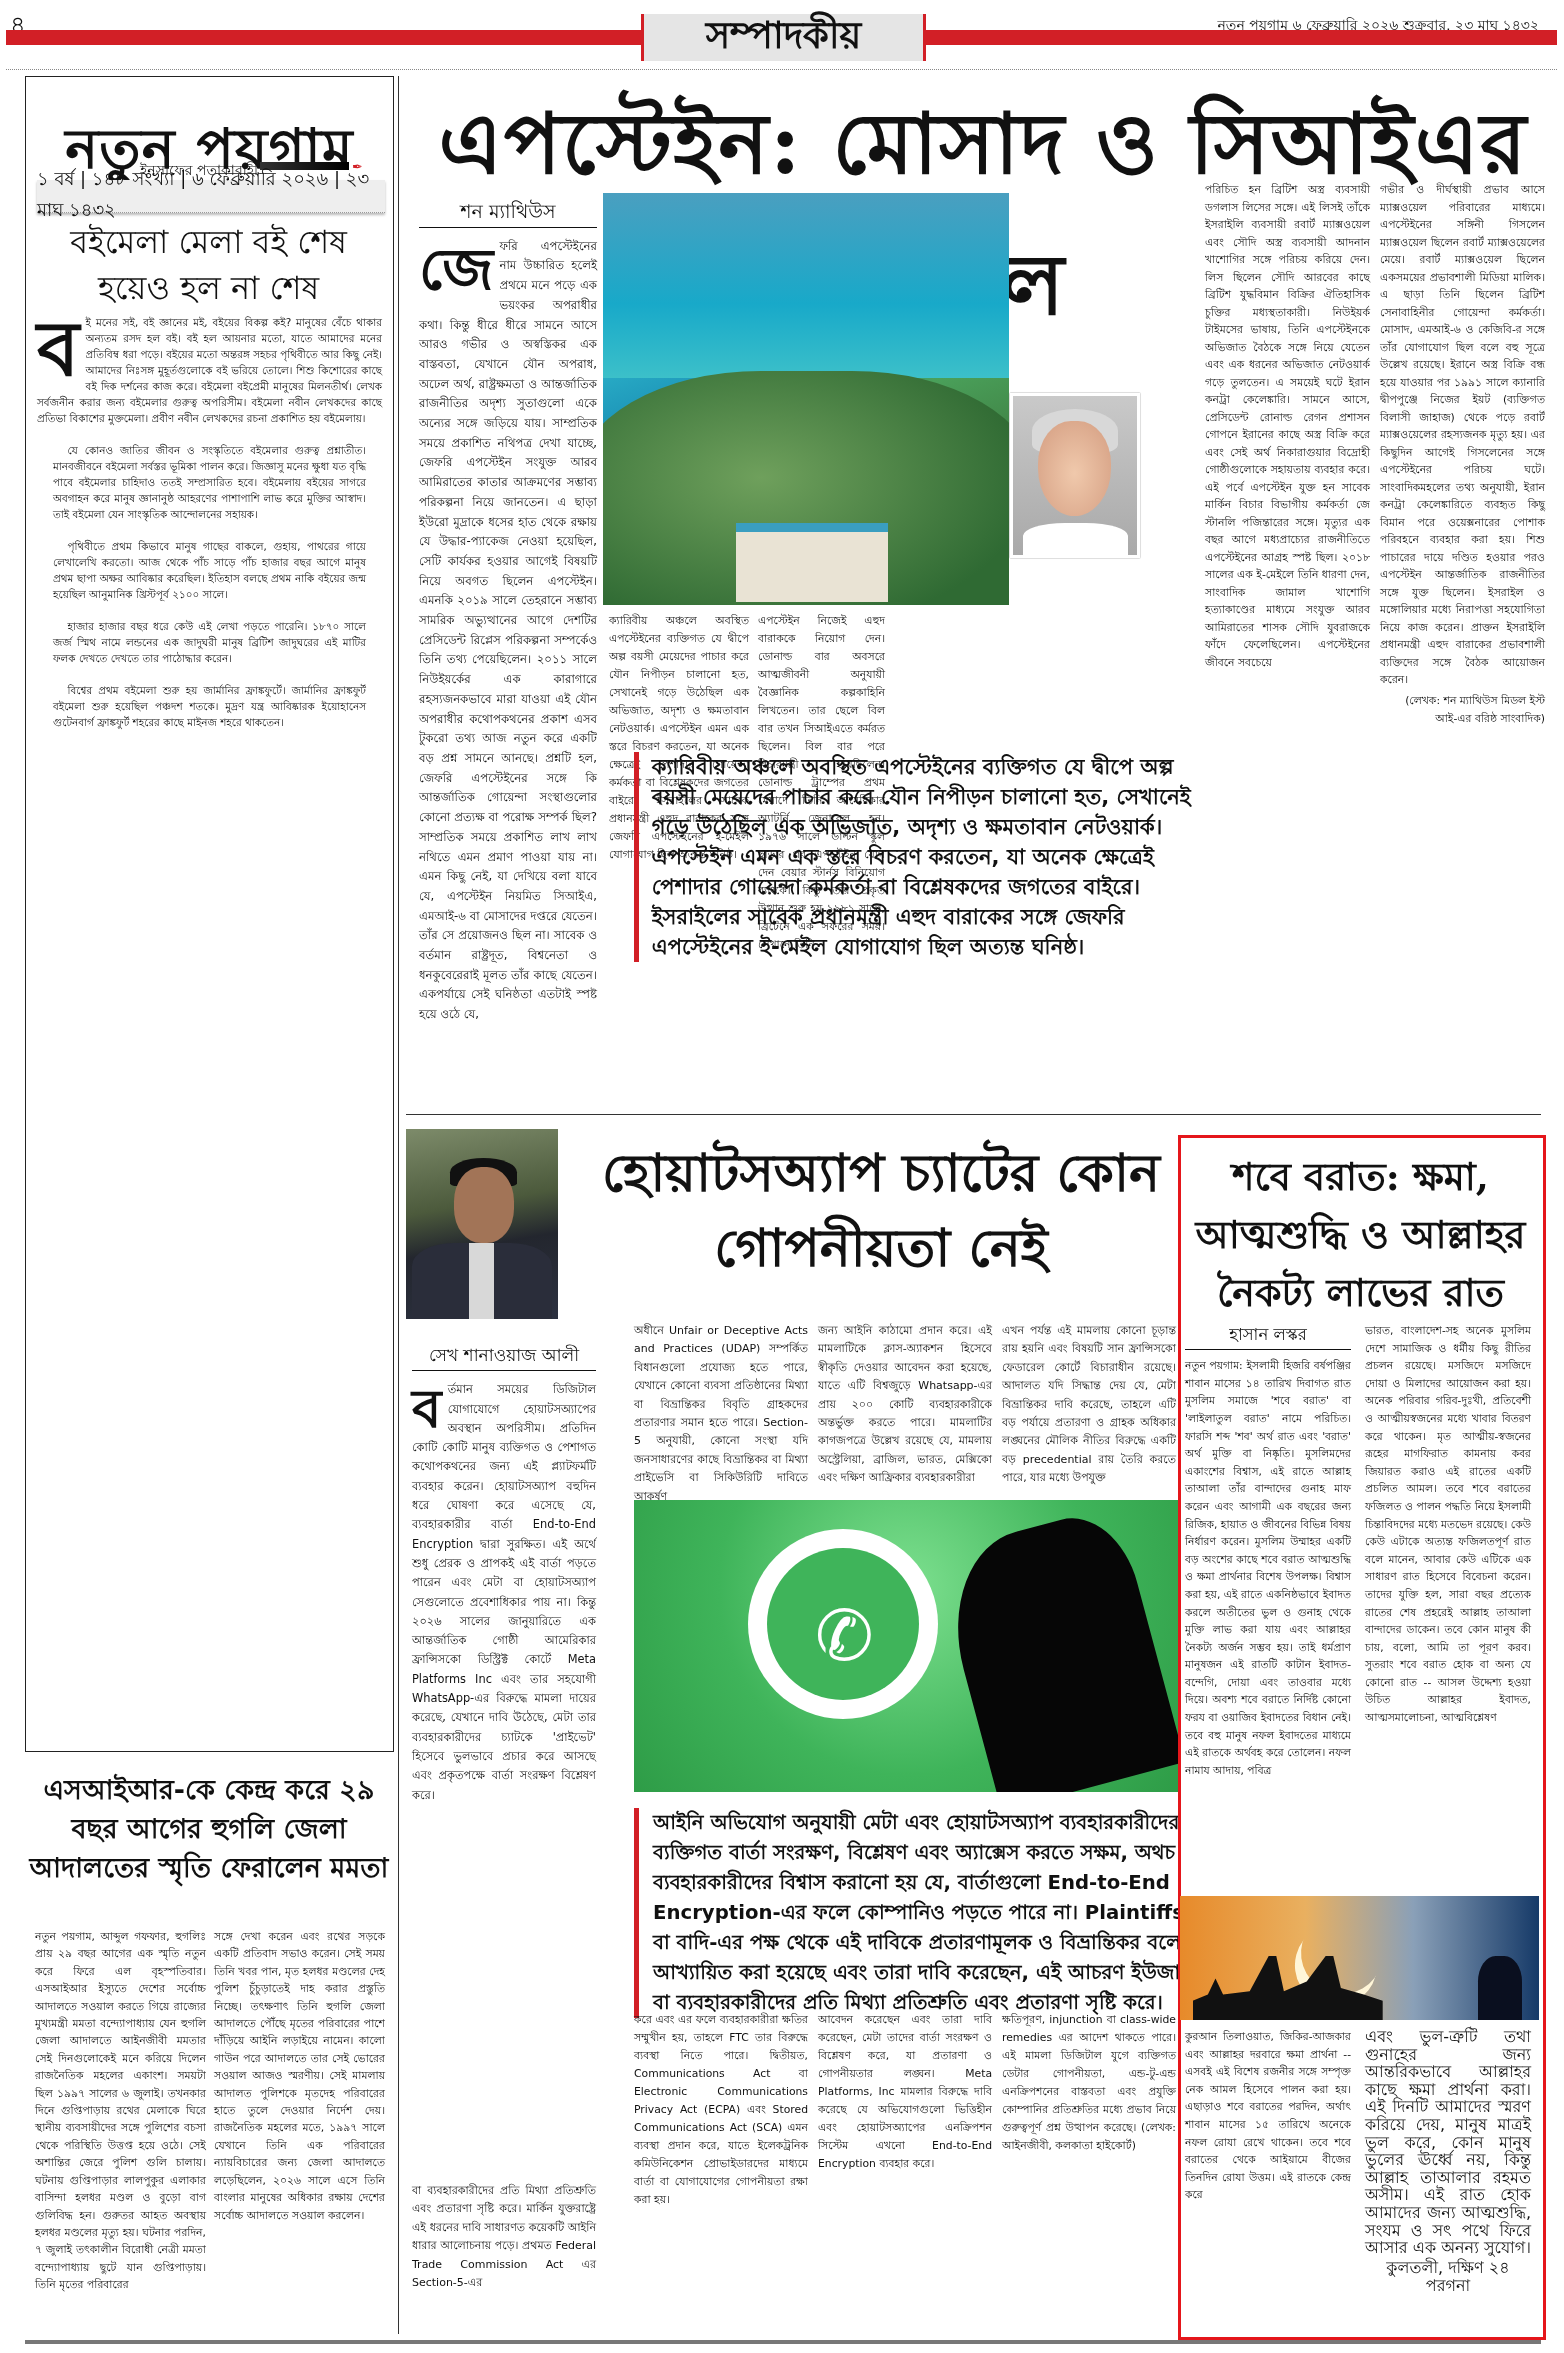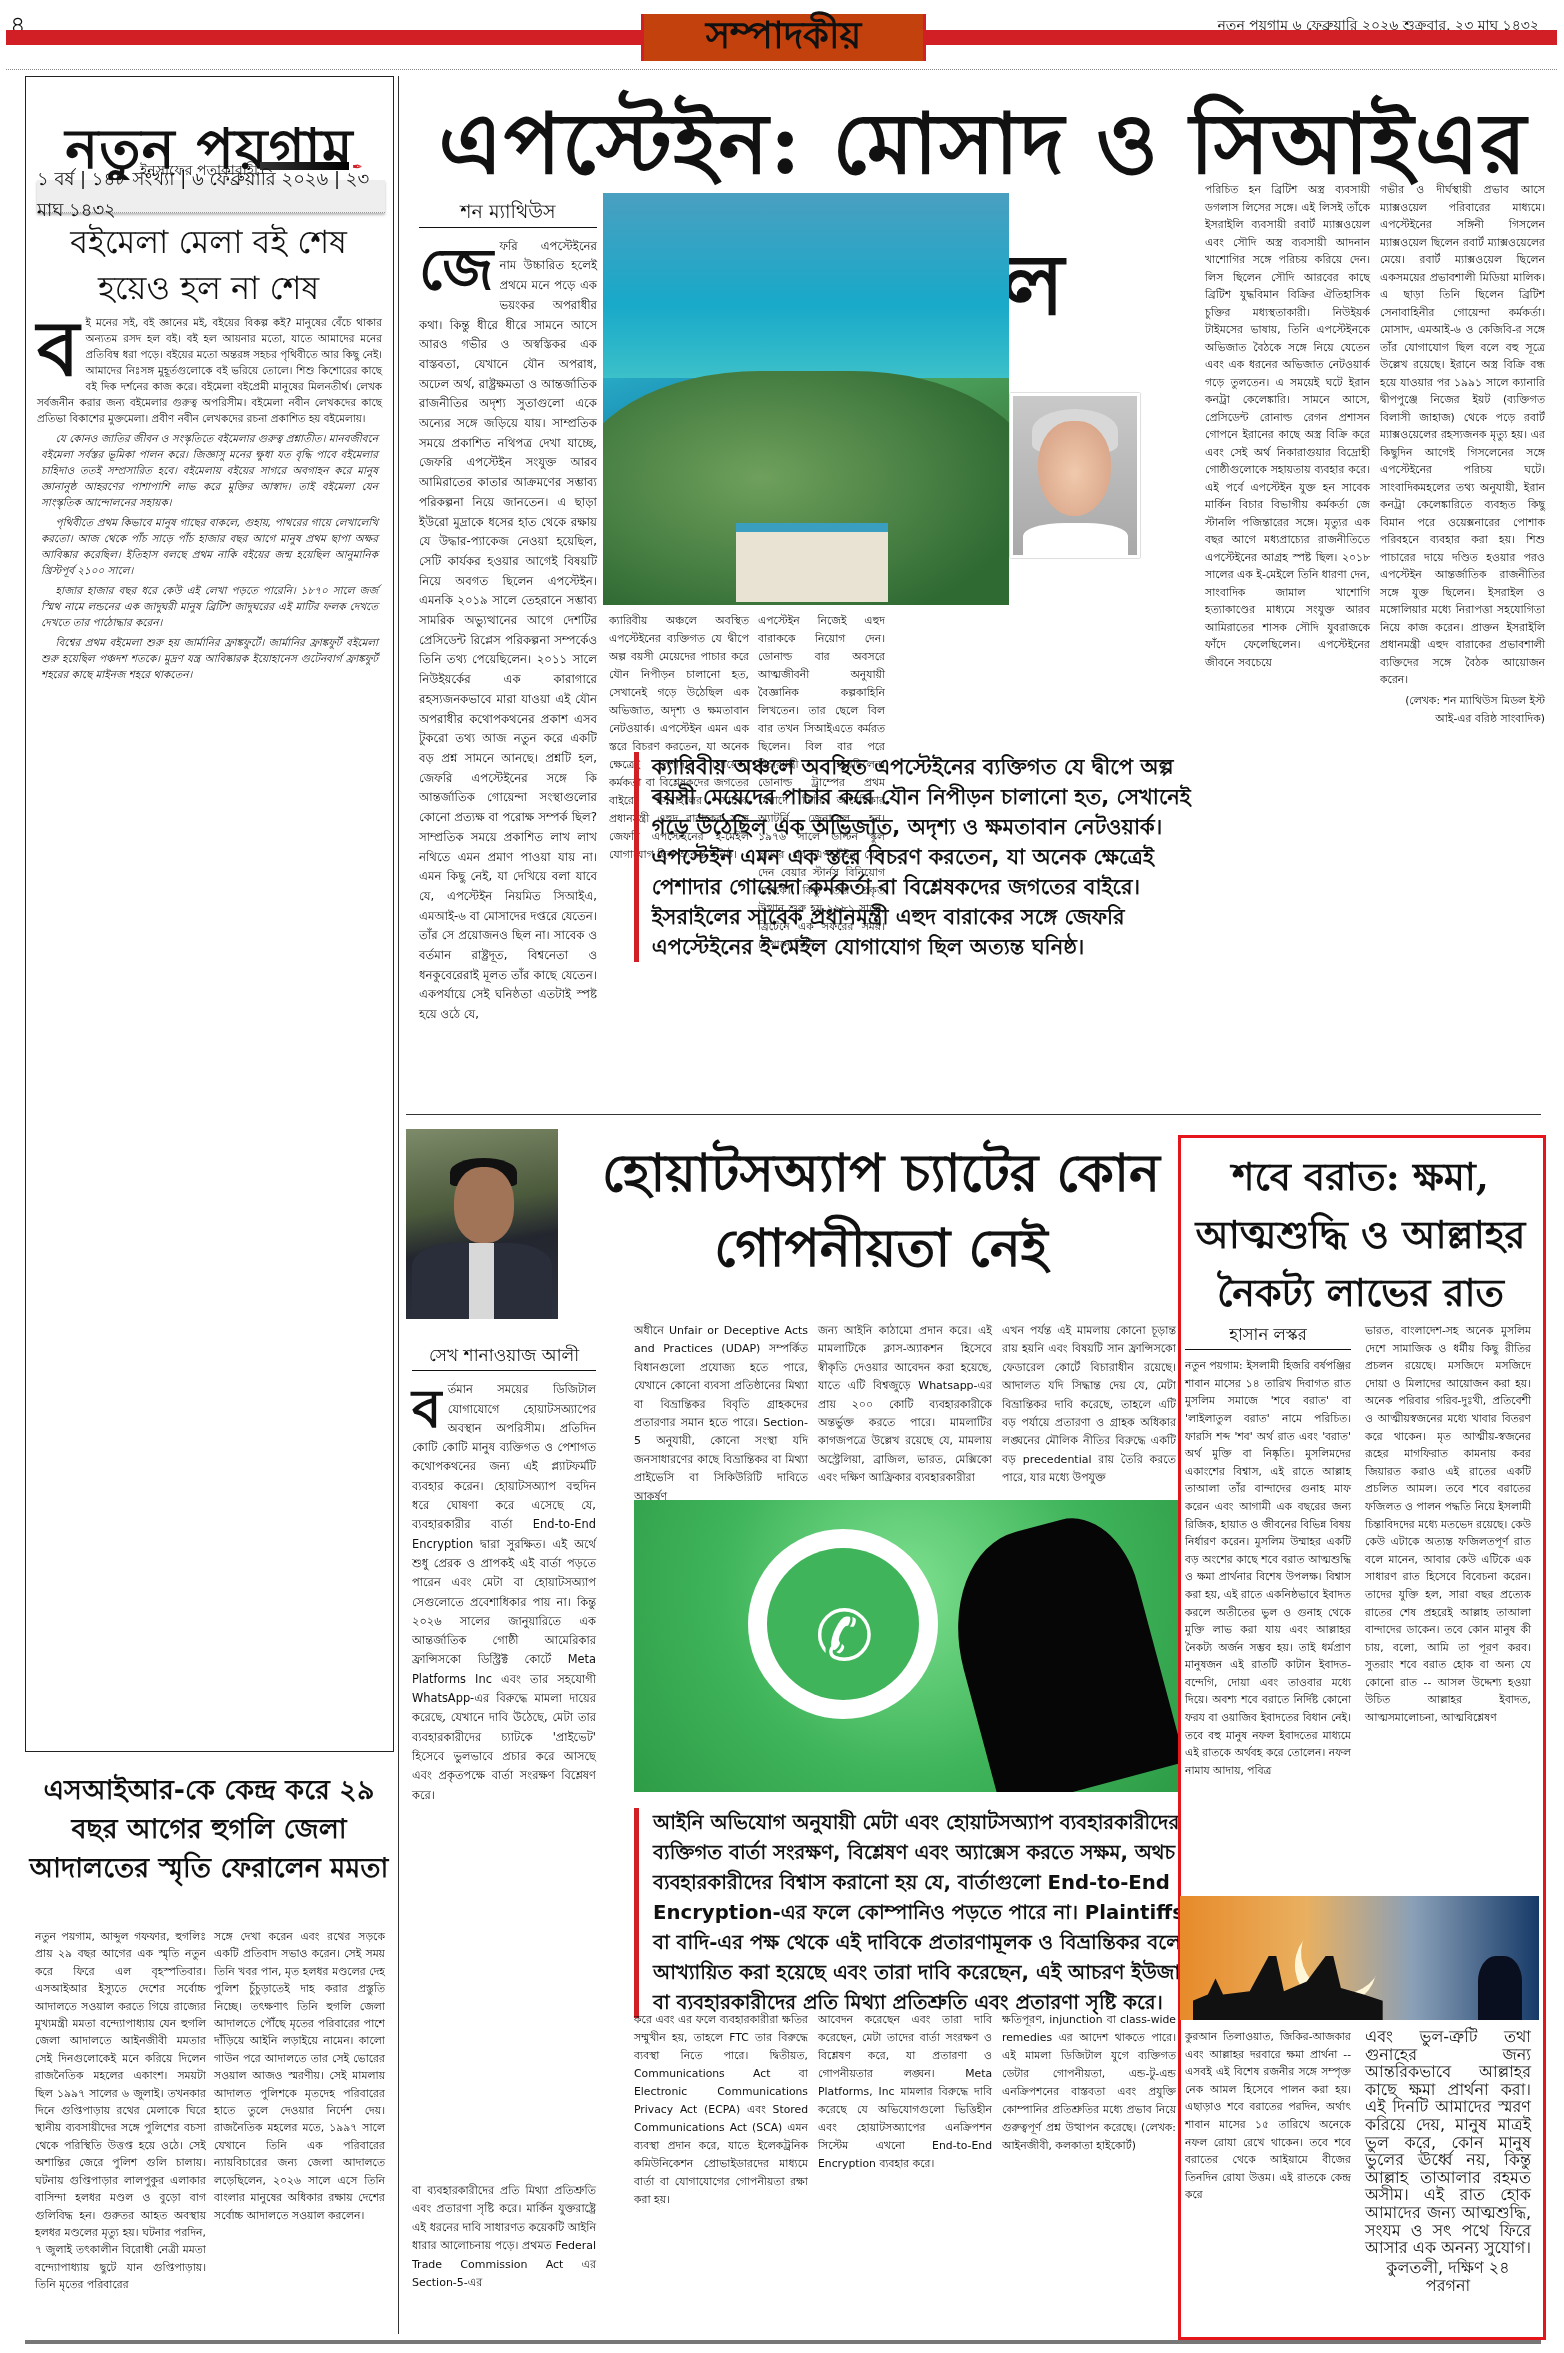--- a/index.html
+++ b/index.html
@@ -1,24 +1,24 @@
 <!DOCTYPE html>
 <html style="font-size:10px"><head>
 <meta charset="utf-8">
 <style>
   html,body{margin:0;padding:0;background:#fff;}
   body{width:1564px;height:2354px;position:relative;overflow:hidden;font-family:"DejaVu Sans",sans-serif;color:#111;}
   .abs{position:absolute;}
   .page-no{left:10px;top:6.3px;font-size:24px;font-family:"DejaVu Serif",serif;}
   .dateline{right:25px;top:14px;font-size:14px;}
   .band{left:6.3px;top:30px;width:1551px;height:15px;background:#d21f26;}
-  .band-label{left:641px;top:14px;width:279px;height:47px;background:#c2410c;display:flex;align-items:center;justify-content:center;font-size:37px;font-weight:bold;font-family:"DejaVu Serif",serif;border-left:3.8px solid #d21f26;border-right:3.8px solid #d21f26;}
+  .band-label{left:641px;top:14px;width:279px;height:47px;background:#e5e5e5;display:flex;align-items:center;justify-content:center;font-size:37px;font-weight:bold;font-family:"DejaVu Serif",serif;border-left:3.8px solid #d21f26;border-right:3.8px solid #d21f26;}
   .dotted{left:6.3px;top:69px;width:1551px;border-top:1.3px dotted #888;}
   .col-text{font-size:11.7px;line-height:19.7px;text-align:justify;}
-  .col-text p{margin:4px;text-indent:1.4em;font-style:italic;}
+  .col-text p{margin:16px;text-indent:1.4em;}
   
   .left-box{left:25px;top:76px;width:367px;height:1674px;border:1.3px solid #222;}
   .masthead{left:38px;top:107px;width:343px;text-align:center;font-size:55px;font-weight:bold;letter-spacing:1.3px;font-family:"DejaVu Serif",serif;}
   .tagline{left:140px;top:159px;font-size:14px;font-family:"DejaVu Serif",serif;}
   .tagline-bar{left:260px;top:162px;width:89px;height:7.6px;background:linear-gradient(90deg,#333,#000);}
   .pen-icon{left:352px;top:159px;width:18px;height:14px;color:#d21f26;font-size:12.7px;}
   .issue-bar{left:37px;top:180px;width:348px;height:32px;background:#eee;box-shadow:0 1.9px 2.5px #bbb;border-bottom:1.3px dotted #999;display:flex;align-items:center;justify-content:center;font-size:18px;}
   .l-headline{left:32px;top:219px;width:353px;text-align:center;font-size:32px;line-height:46px;font-weight:normal;font-family:"DejaVu Serif",serif;}
   .drop{float:left;font-size:76px;line-height:70px;margin:0 6.3px 0 0;font-weight:bold;font-family:"DejaVu Serif",serif;}
   .l-body{left:37px;top:314px;width:345px;font-size:10.4px;line-height:16px;}

